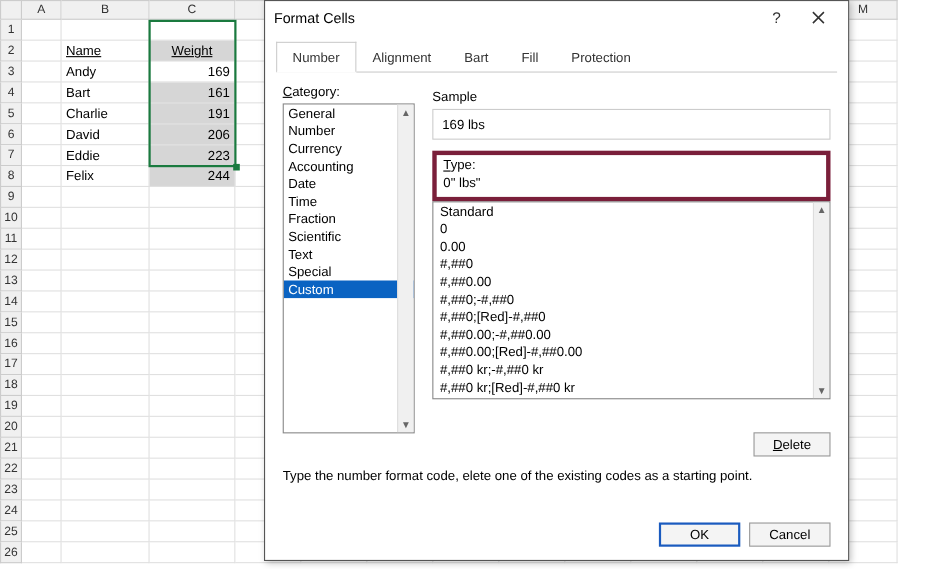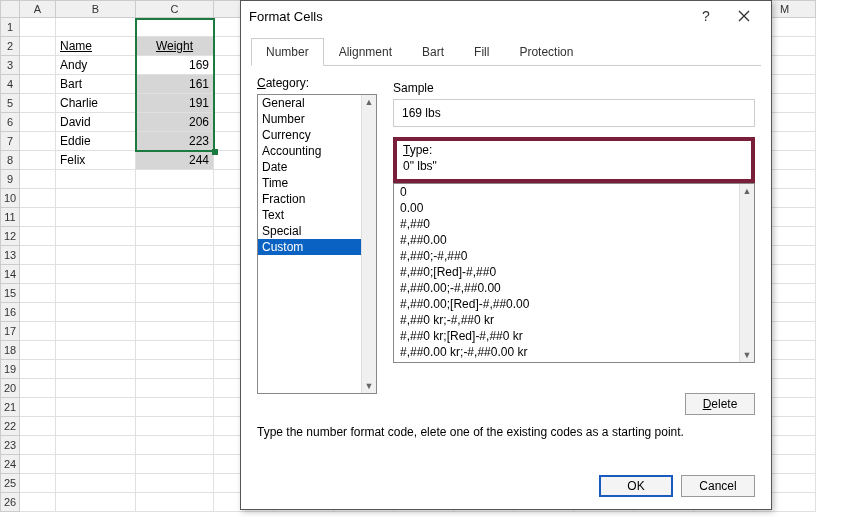--- a/index.html
+++ b/index.html
@@ -522,40 +522,42 @@
       <div>
         <div class="catlabel"><span class="u">C</span>ategory:</div>
         <div class="catlist">
           <div class="item">General</div>
             <div class="item">Number</div>
             <div class="item">Currency</div>
             <div class="item">Accounting</div>
             <div class="item">Date</div>
             <div class="item">Time</div>
             <div class="item">Fraction</div>
+            <div class="item">Scientific</div>
             <div class="item">Text</div>
             <div class="item">Special</div>
             <div class="item sel">Custom</div>
             <div class="scrollstub">
             <span class="arr">▲</span>
             <span class="arr">▼</span>
           </div>
         </div>
       </div>
     </div>
   </div>
 
   <div class="rightcol">
     <div class="sample">Sample</div>
     <div class="samplebox">169 lbs</div>
     <div class="typewrap">
       <div class="tl"><span class="u">T</span>ype:</div>
       <div class="tv">0" lbs"</div>
     </div>
     <div class="fmtlist">
+      <div class="fitem">Standard</div>
         <div class="fitem">0</div>
         <div class="fitem">0.00</div>
         <div class="fitem">#,##0</div>
         <div class="fitem">#,##0.00</div>
         <div class="fitem">#,##0;-#,##0</div>
         <div class="fitem">#,##0;[Red]-#,##0</div>
         <div class="fitem">#,##0.00;-#,##0.00</div>
         <div class="fitem">#,##0.00;[Red]-#,##0.00</div>
         <div class="fitem">#,##0 kr;-#,##0 kr</div>
         <div class="fitem">#,##0 kr;[Red]-#,##0 kr</div>

